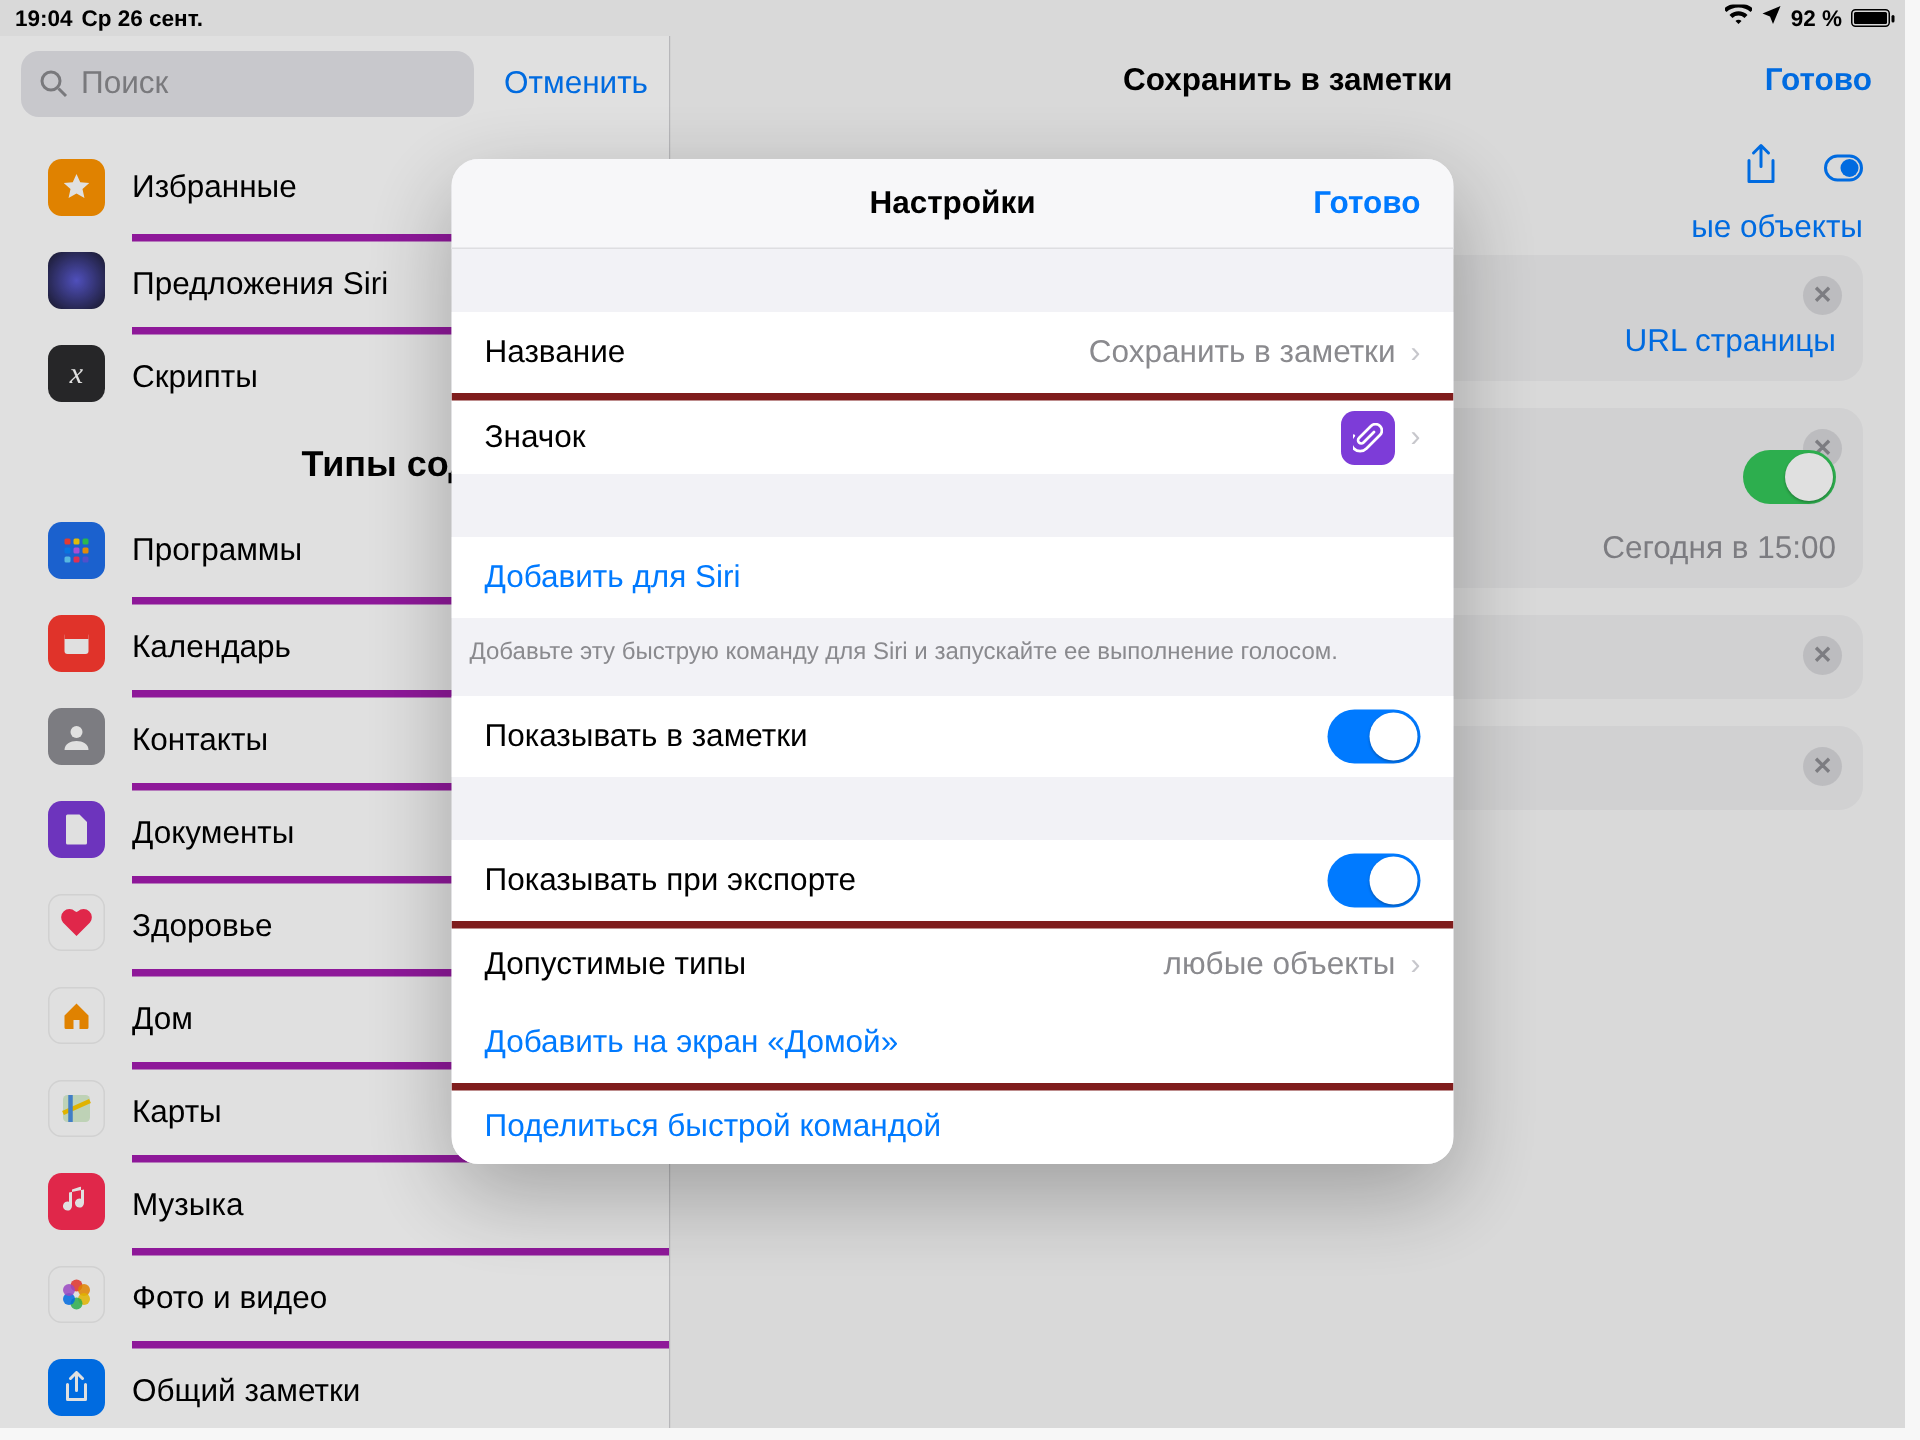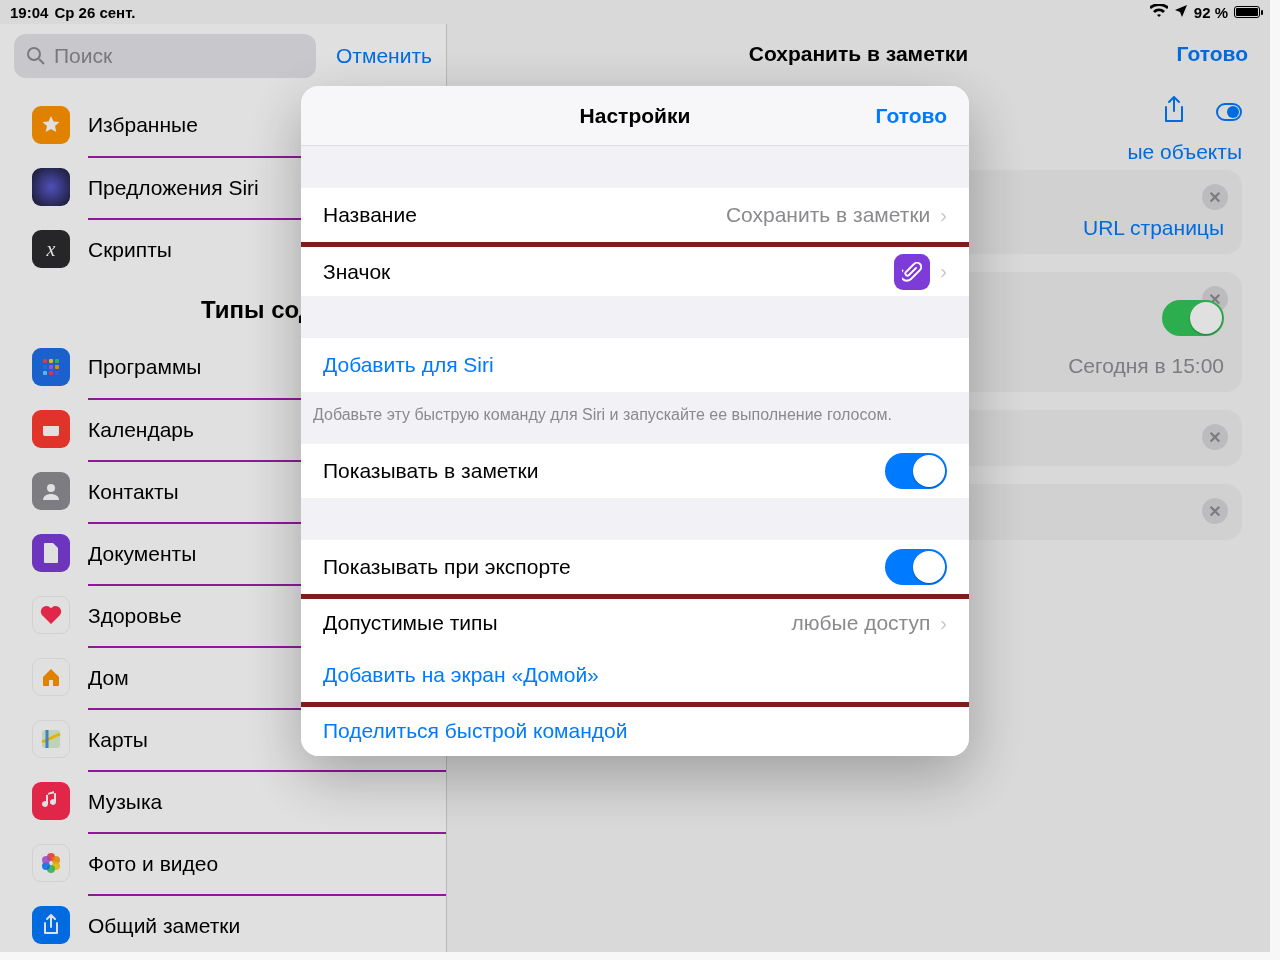--- a/index.html
+++ b/index.html
@@ -22,21 +22,21 @@
 
 .app { position: absolute; top: 24px; left:0; right:0; bottom:0; display: flex; }
 .sidebar { width: 447px; background:#fff; border-right: 1px solid #d1d1d4; display:flex; flex-direction:column; }
 .searchrow { display:flex; align-items:center; padding: 10px 14px 16px 14px; gap: 20px; }
 .searchfield { flex:1; height:44px; background:#e4e4e9; border-radius:12px; display:flex; align-items:center; padding:0 12px; color:#8a8a8e; font-size:21px; }
 .searchfield svg { margin-right:8px; flex-shrink:0; }
 .cancel { color:#007aff; font-size:21px; }
 
 .side-list { overflow-y:auto;margin-left:16px; }
 .side-item { display:flex; align-items:center; height:62px; padding-left:16px; font-size:21px; }
-.side-item + .side-item .label { border-top: 2px solid #a21caf; }
+.side-item + .side-item .label { border-top: 5px solid #a21caf; }
 .side-item .icon { width:38px; height:38px; border-radius:9px; margin-right:18px; flex-shrink:0; display:flex; align-items:center; justify-content:center; }
 .side-item .label { flex:1; height:100%; display:flex; align-items:center; }
 
 .side-heading { font-size:24px; font-weight:700; padding: 16px 16px 12px 16px; text-align: right; }
 
 
 .main { flex:1; position:relative; background:#f7f7f7; }
 .main-header { height:60px; display:flex; align-items:center; justify-content:center; position:relative; }
 .main-header .title { font-size:21px; font-weight:600; }
 .main-header .done { position:absolute; right:22px; color:#007aff; font-size:21px; font-weight:600; }
@@ -51,21 +51,21 @@
 .card .rowline { display:flex; align-items:center; justify-content:space-between; height:50px; }
 .switch { width:62px; height:36px; border-radius:18px; position:relative; }
 .switch.on { background:#34c759; }
 .switch .knob { width:32px; height:32px; border-radius:50%; background:#fff; position:absolute; top:2px; right:2px; box-shadow:0 1px 2px rgba(0,0,0,.3);}
 .timestamp { color:#8e8e93; font-size:21px; text-align:right; padding-top:4px;}
 
 
 .dim { position:absolute; inset:0; background:rgba(0,0,0,.12); }
 
 
-.modal { position:absolute; top:86px; left:50%; transform:translateX(-50%); width:668px;
+.modal { position:absolute; top:106px; left:50%; transform:translateX(-50%); width:668px;
   background:#f2f2f6; border-radius:18px; overflow:hidden; box-shadow:0 20px 60px rgba(0,0,0,.28); }
 .modal-header { height:60px; display:flex; align-items:center; justify-content:center; position:relative; background:#f7f7f9; border-bottom:1px solid #dedee1;}
 .modal-header .title { font-size:21px; font-weight:600; }
 .modal-header .done { position:absolute; right:22px; color:#007aff; font-size:21px; font-weight:600; }
 
 .group { background:#fff; }
 .cell { min-height:54px; padding:0 22px; display:flex; align-items:center; font-size:21px; }
 .cell + .cell { border-top:5px solid #7f1d1d; }
 .cell .k { flex:0 0 auto; }
 .cell .spacer { flex:1; }
@@ -347,21 +347,21 @@
     <div class="cell">
       <span class="k">Показывать при экспорте</span>
       <span class="spacer"></span>
       <div class="switch2">
           <span class="knob"></span>
         </div>
     </div>
     <div class="cell">
       <span class="k">Допустимые типы</span>
       <span class="spacer"></span>
-      <span class="v">любые доступ</span>
+      <span class="v">любые объекты</span>
       <span class="chev">›</span>
     </div>
   </div>
 
   <div class="group">
     <div class="cell link">
       <span>Добавить на экран «Домой»</span>
     </div>
     <div class="cell link">
       <span>Поделиться быстрой командой</span>

